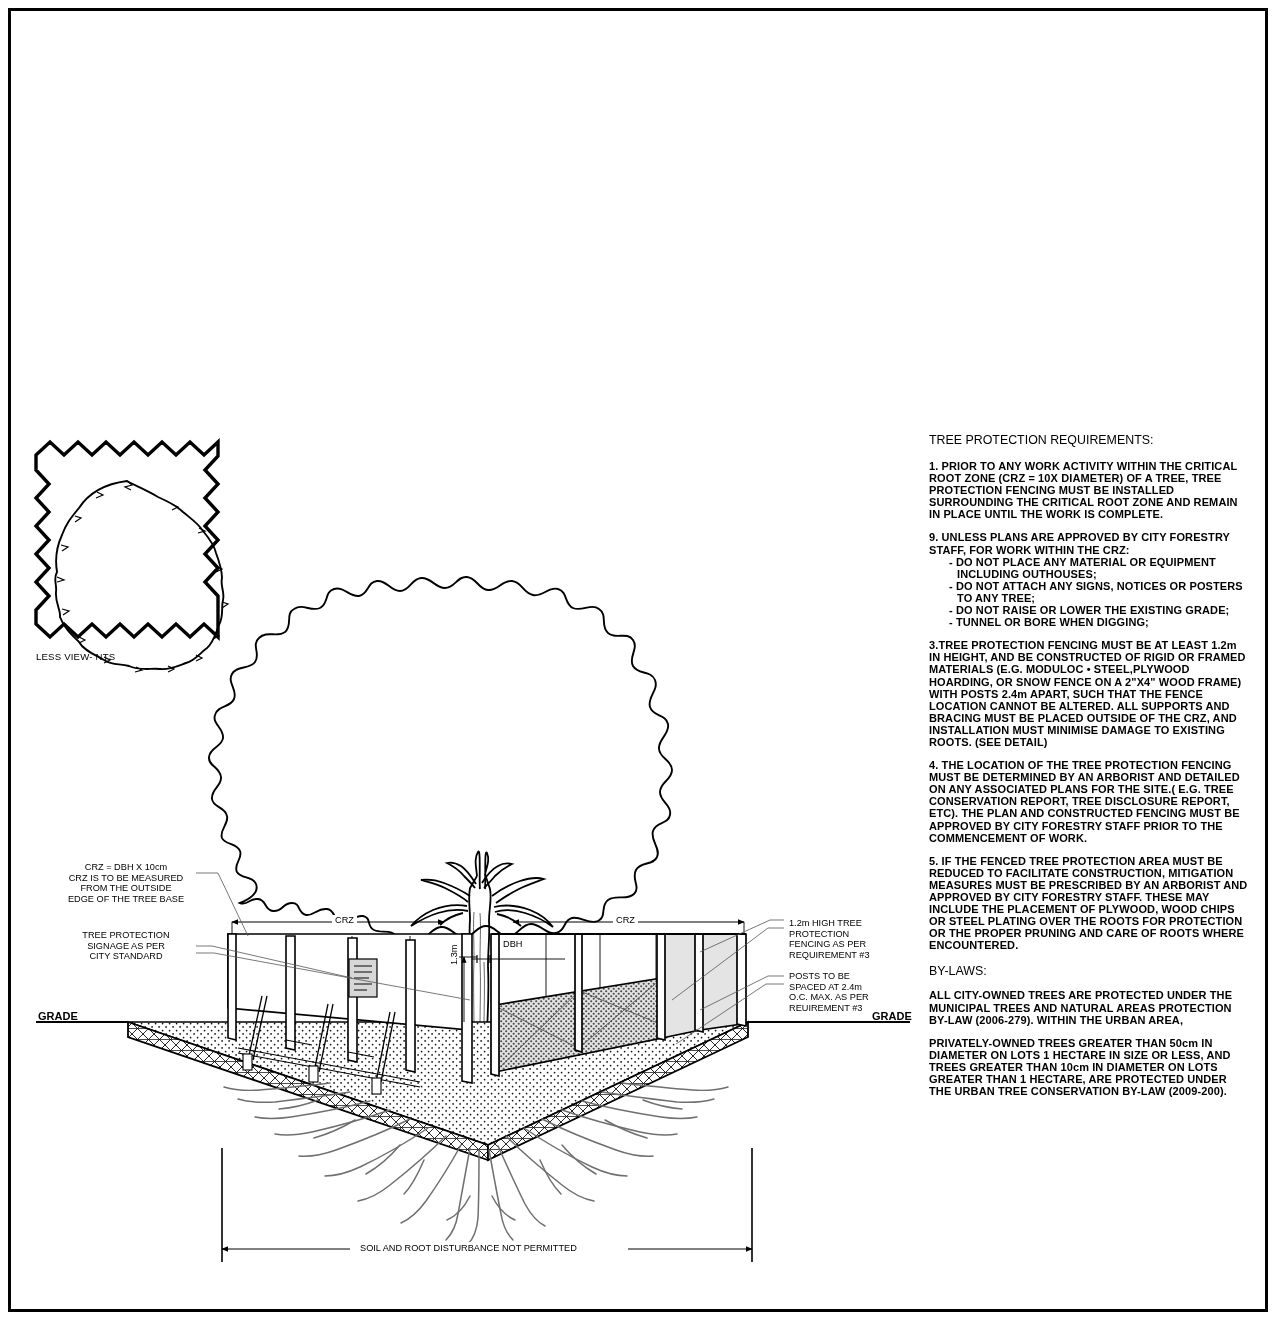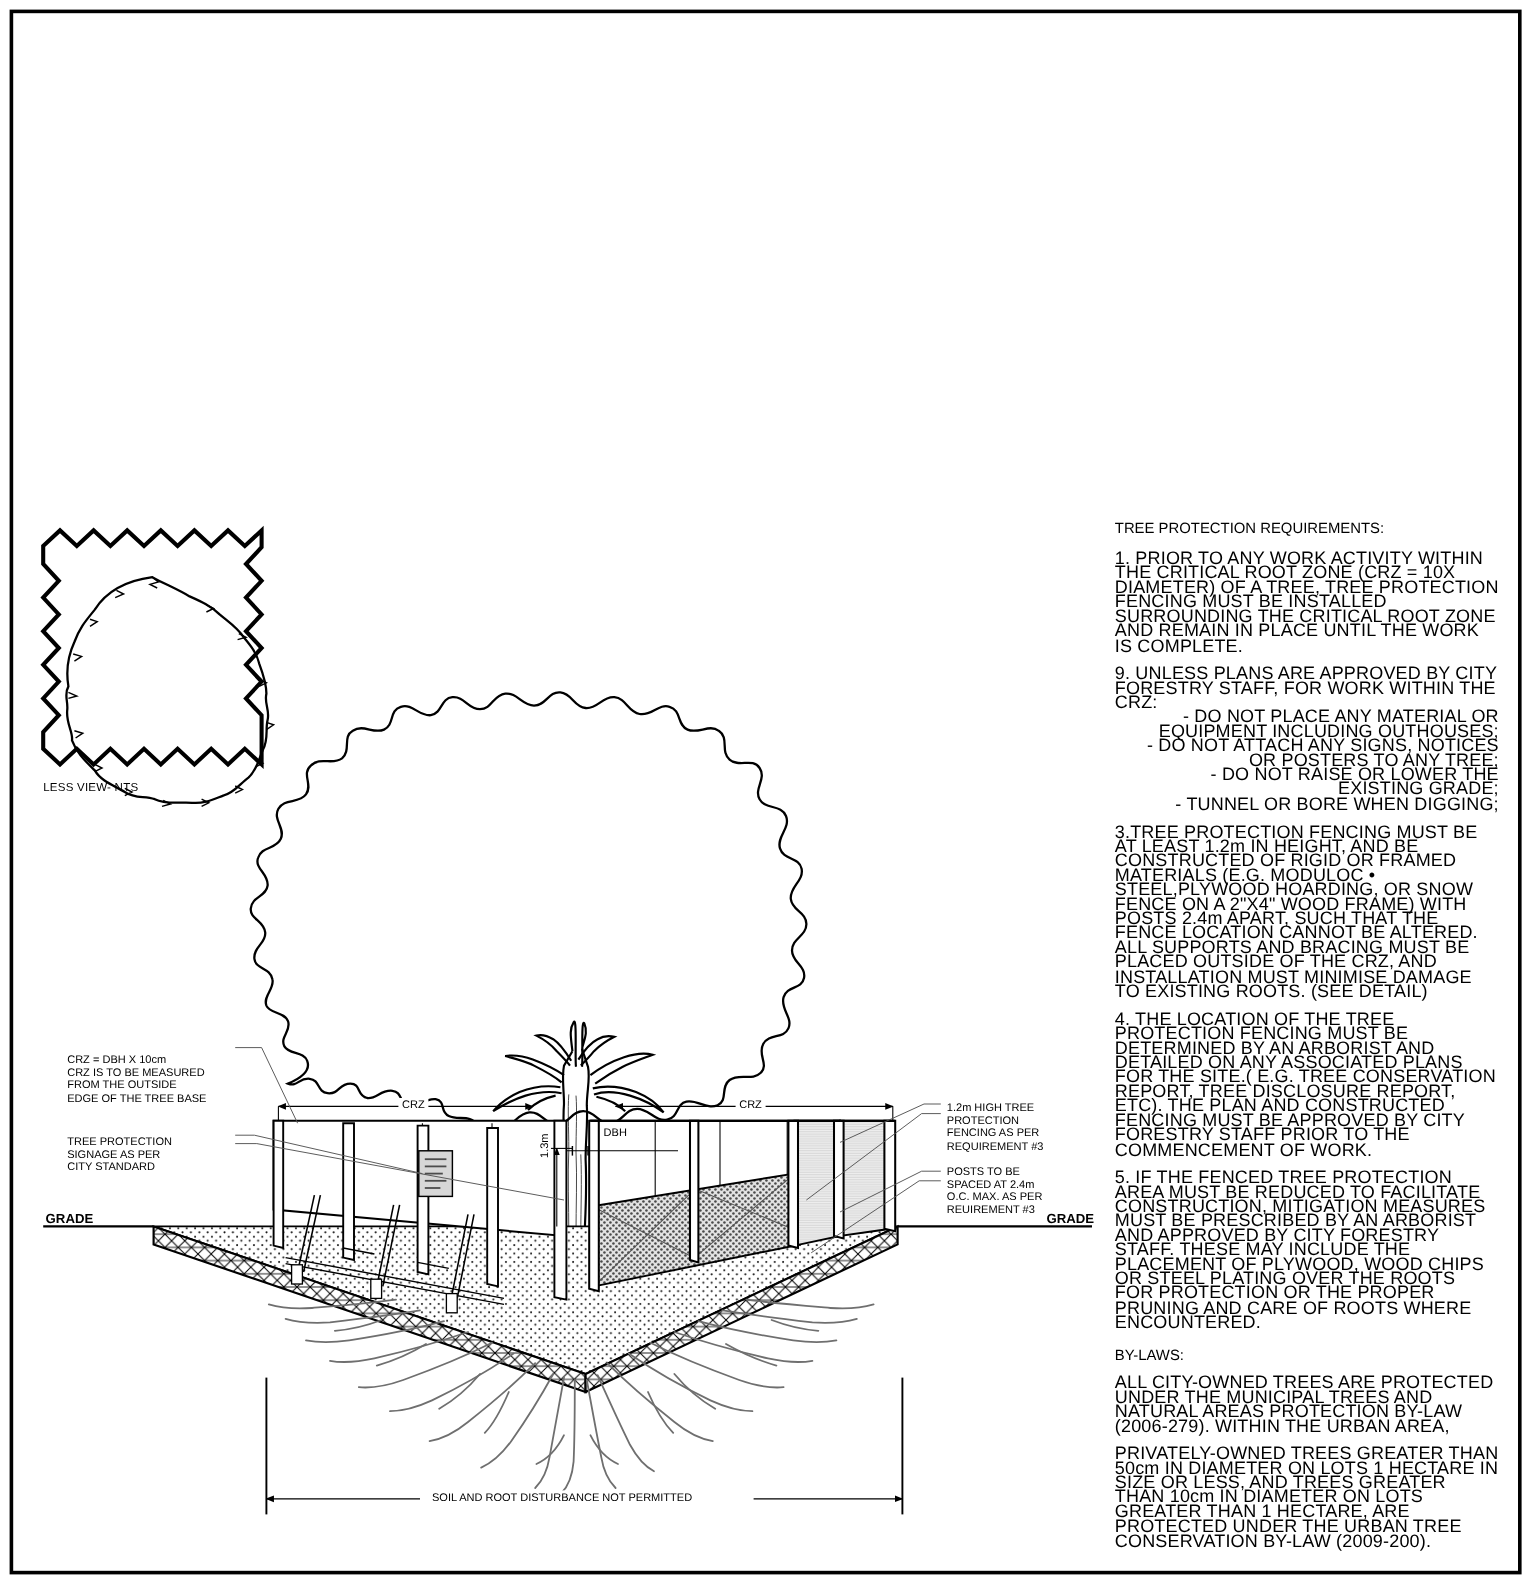--- a/index.html
+++ b/index.html
@@ -3,28 +3,28 @@
 <meta charset="utf-8">
 <style>
   html,body{margin:0;padding:0;background:#fff;}
   body{width:1280px;height:1324px;position:relative;overflow:hidden;
        font-family:"Liberation Sans",sans-serif;color:#000;}
   #frame{position:absolute;left:8px;top:8px;width:1260px;height:1304px;
          border:3px solid #000;box-sizing:border-box;}
   #sheet{position:absolute;left:0;top:0;width:1280px;height:1324px;}
   
   #notes{position:absolute;left:929px;top:433px;width:320px;}
-  #notes .blk{font-size:15px;line-height:12.1px;margin-bottom:11px;
-              letter-spacing:.01em;}
+  #notes .blk{font-size:11px;line-height:12.1px;margin-bottom:11px;
+              letter-spacing:.01em;font-weight:bold;}
   #notes .head{font-size:12.4px;line-height:14px;margin-bottom:13px;}
   #notes .sub{font-size:12.4px;line-height:14px;margin:13px 0 11px 0;}
-  #notes .ind{padding-left:28px;display:block;text-indent:-8px;text-align:right;}
+  #notes .ind{padding-left:28px;display:block;text-indent:-8px;}
   
   .lbl{position:absolute;font-size:9.2px;line-height:10.6px;white-space:pre;}
-  .lbl.r{text-align:left;margin-top:16px;}
+  .lbl.r{text-align:center;}
   .grade{position:absolute;font-size:11px;font-weight:700;}
   .planlabel{position:absolute;font-size:9.6px;left:36px;top:651px;letter-spacing:.02em;}
   .dimtxt{position:absolute;font-size:9.2px;background:#fff;padding:0 3px;}
 </style>
 </head>
 <body>
 
 <div id="frame"></div>
 
 <svg id="sheet" viewBox="0 0 1280 1324">

